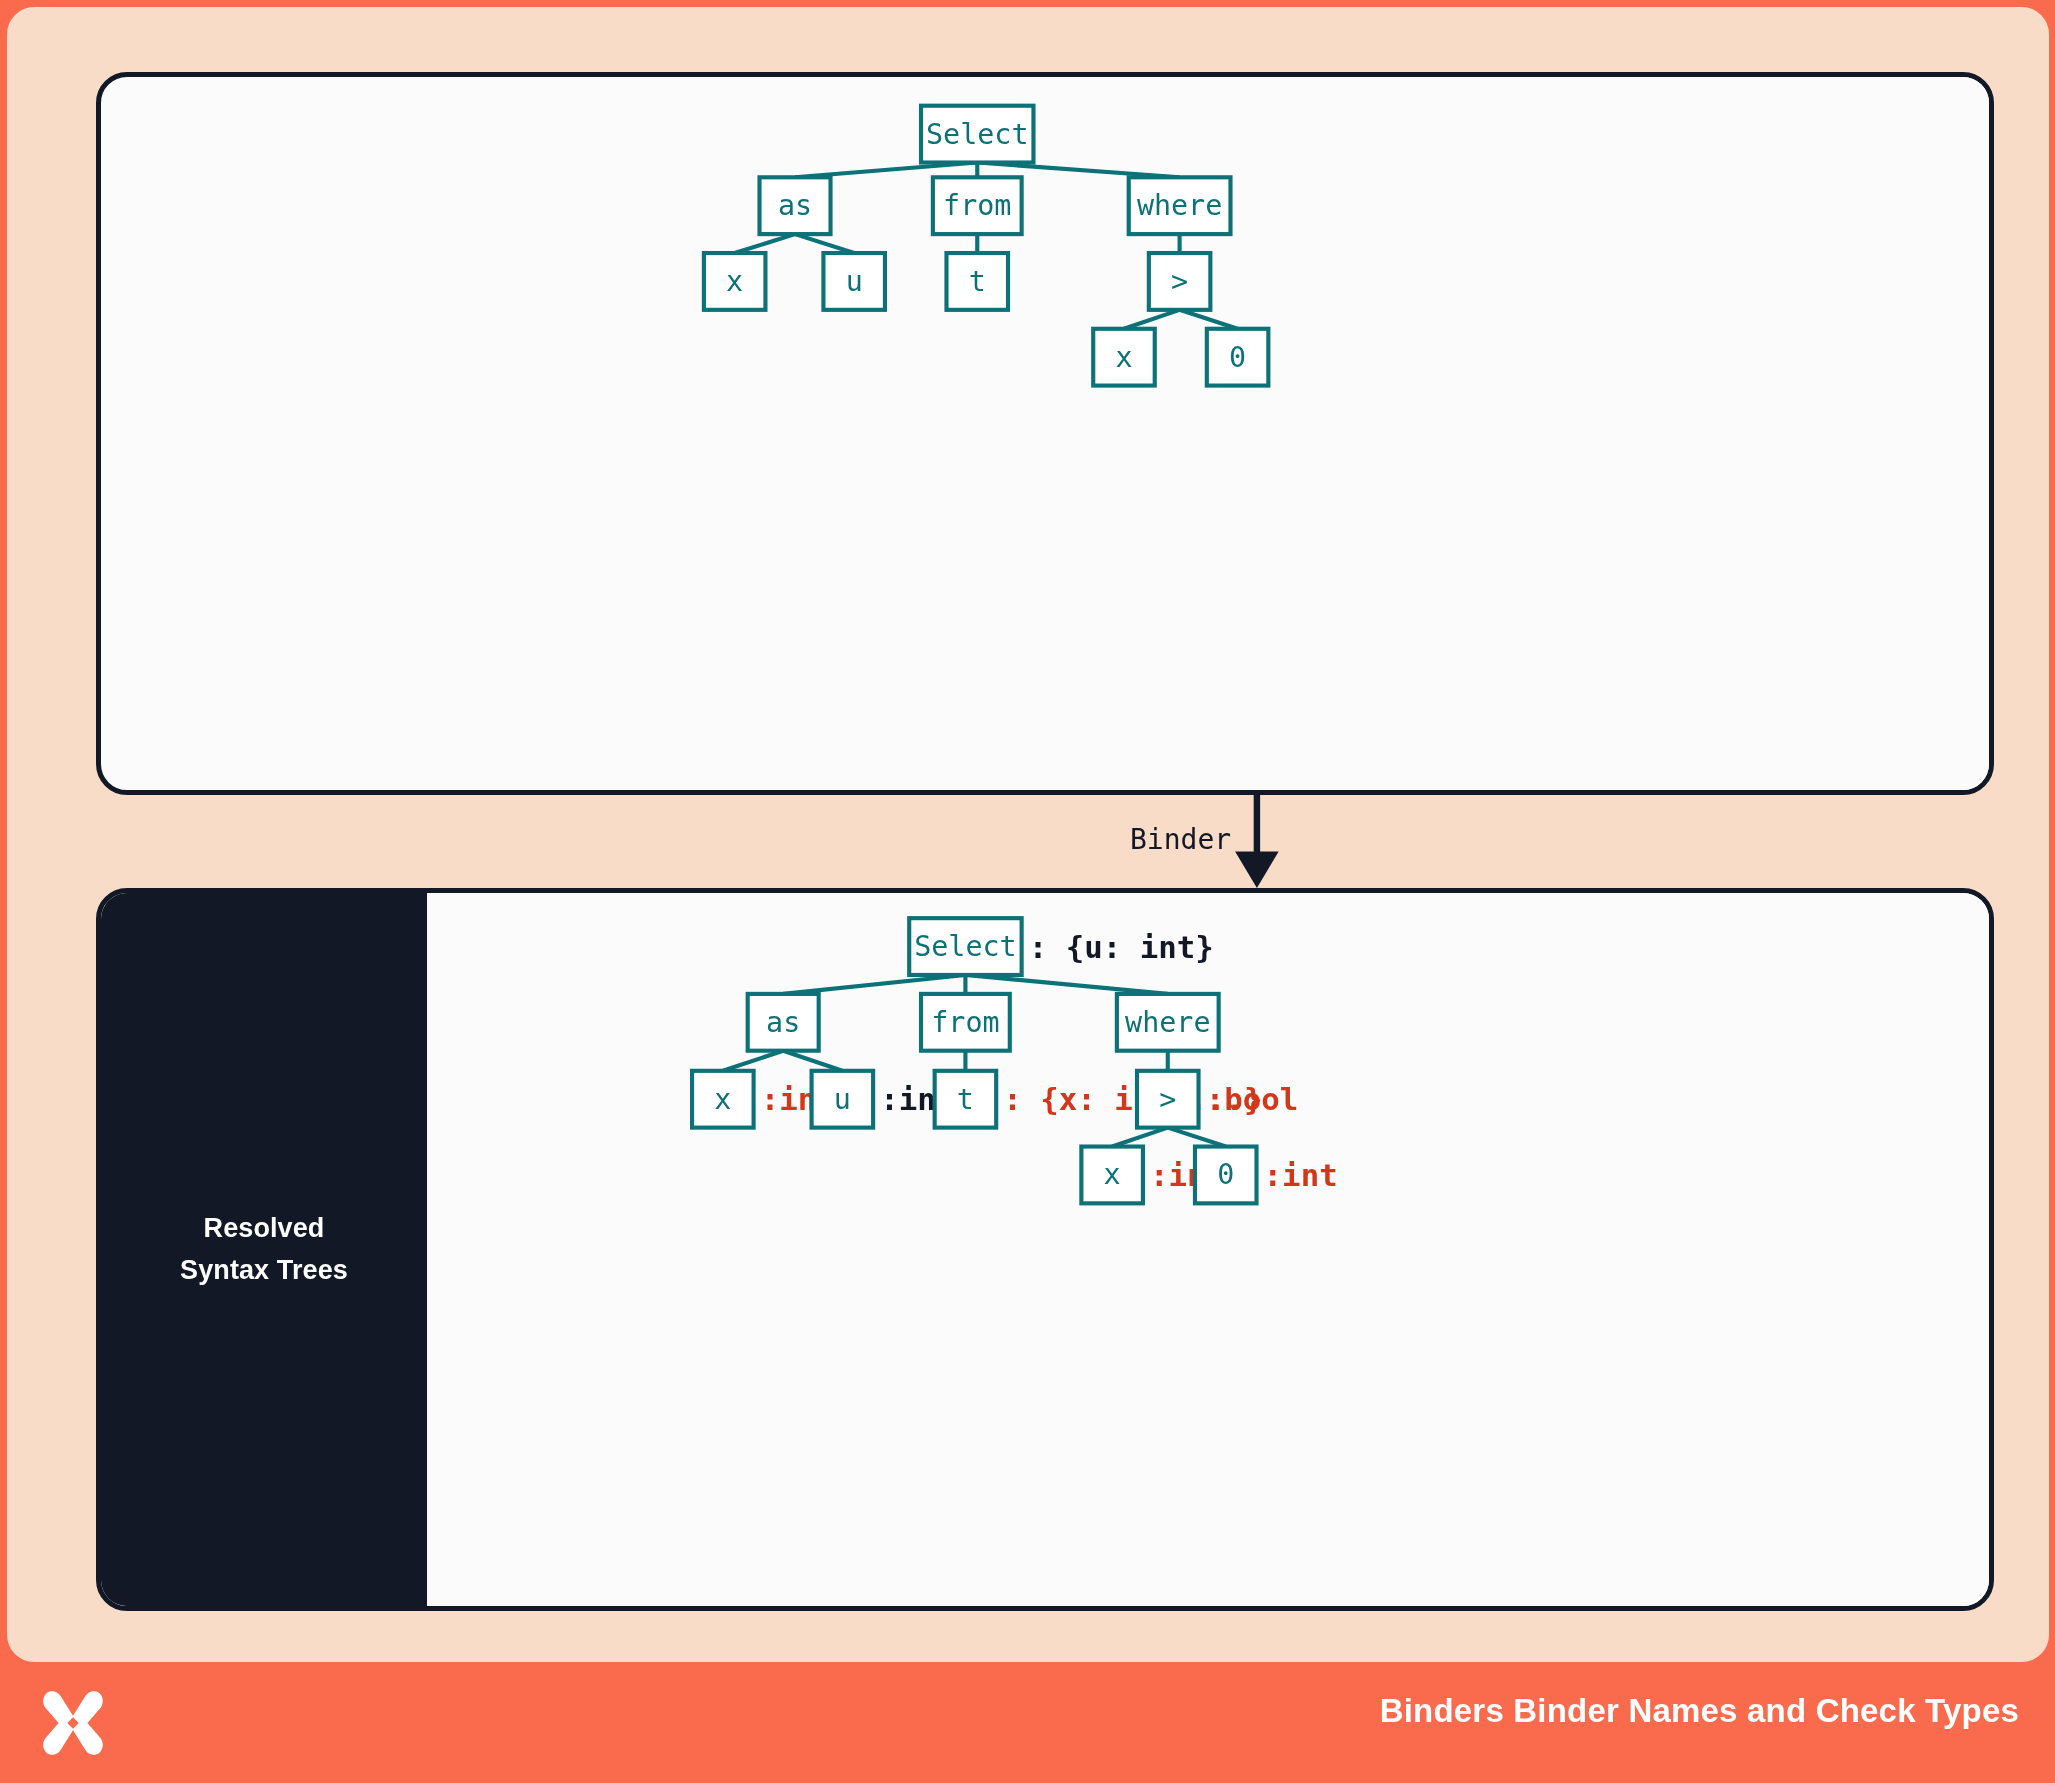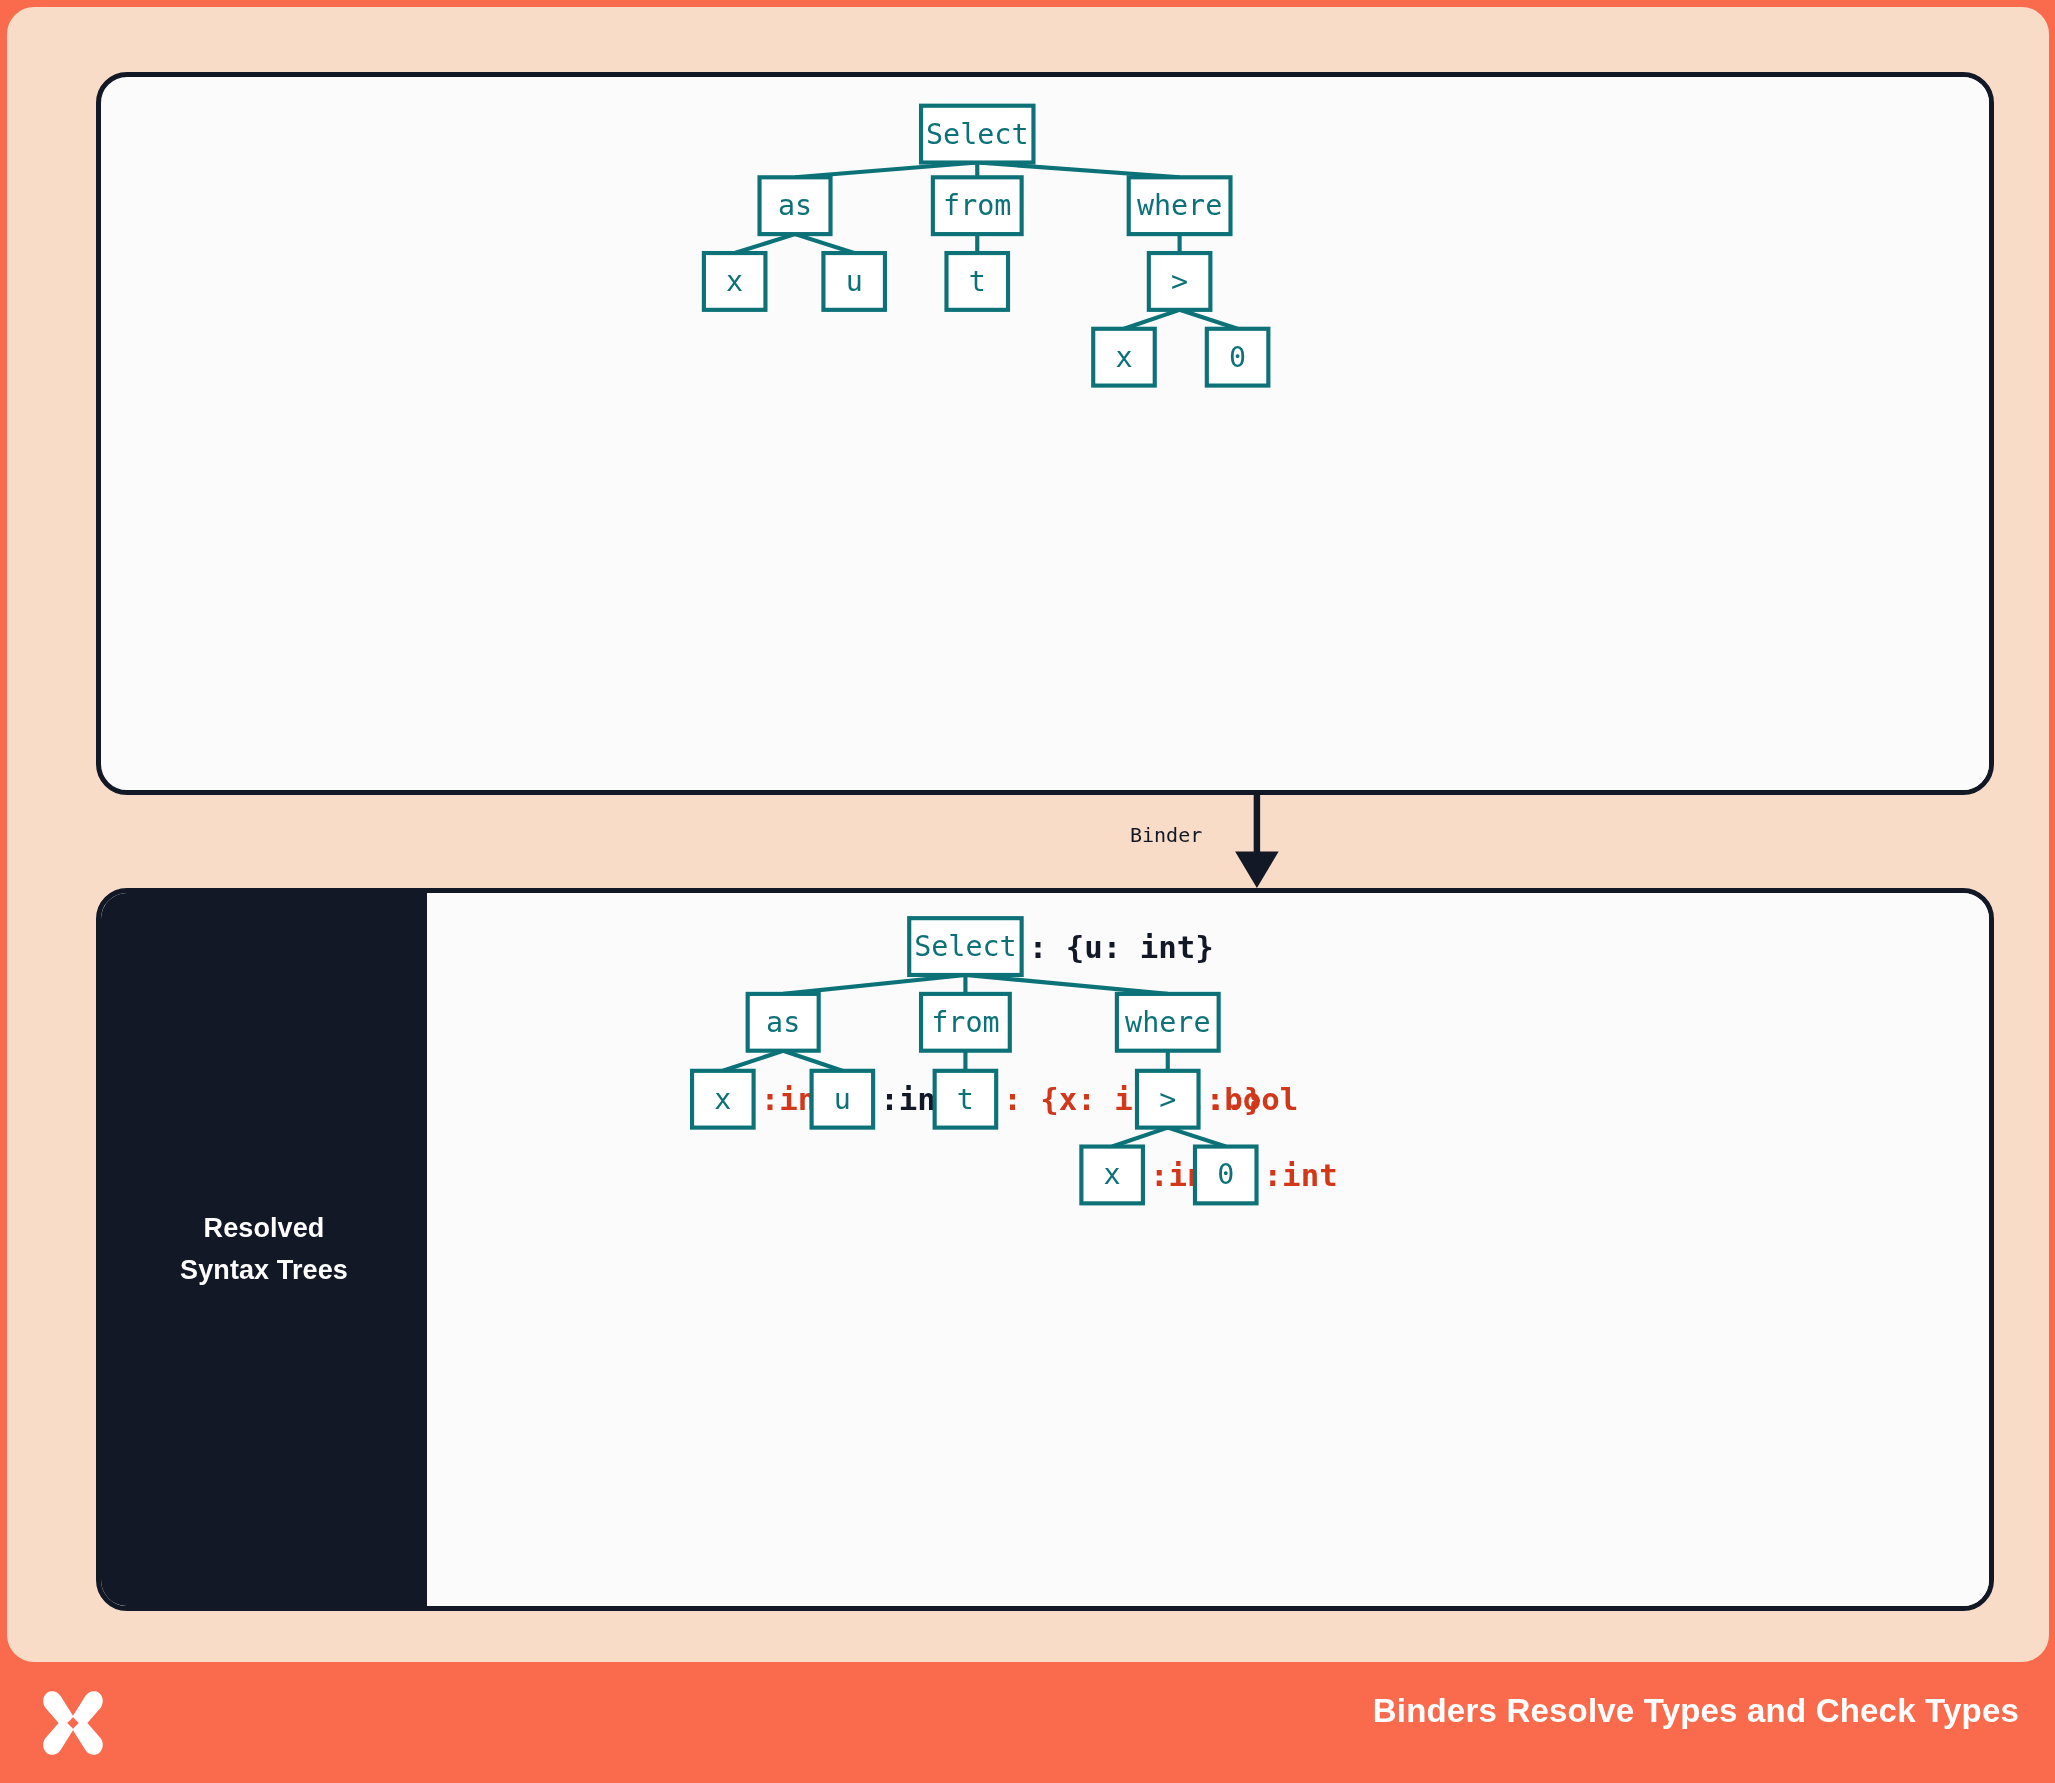--- a/index.html
+++ b/index.html
@@ -83,21 +83,21 @@
   #binder-zone {
     position: absolute;
     left: 89px; top: 788px;
     width: 1898px; height: 93px;
   }
   #binder-label {
     position: absolute;
     left: 1034px;
     top: 28px;
     font-family: "DejaVu Sans Mono", monospace;
-    font-size: 20px;
+    font-size: 28px;
     color: #121826;
     white-space: nowrap;
   }
 
   
   #footer {
     position: absolute;
     left: 0; bottom: 0;
     width: 2056px; height: 122px;
     background: #FA6A4D;
@@ -274,16 +274,16 @@
         L 70 50 L 89 72
         C 93 79, 92 87, 86 92
         C 80 96, 71 94, 67 87
         L 50 60 L 33 87
         C 29 94, 20 96, 14 92
         C 8 87, 7 79, 11 72
         L 30 50 L 11 28
         C 7 21, 8 13, 14 8 Z"></path>
       <path fill="#FA6A4D" d="M50 42 L58 50 L50 58 L42 50 Z"></path>
     </svg>
-    <div id="footer-title">Binders Resolve Types and Check Types</div>
+    <div id="footer-title">Binders Binder Names and Check Types</div>
   </div>
 </div>
 
 
 </body></html>

